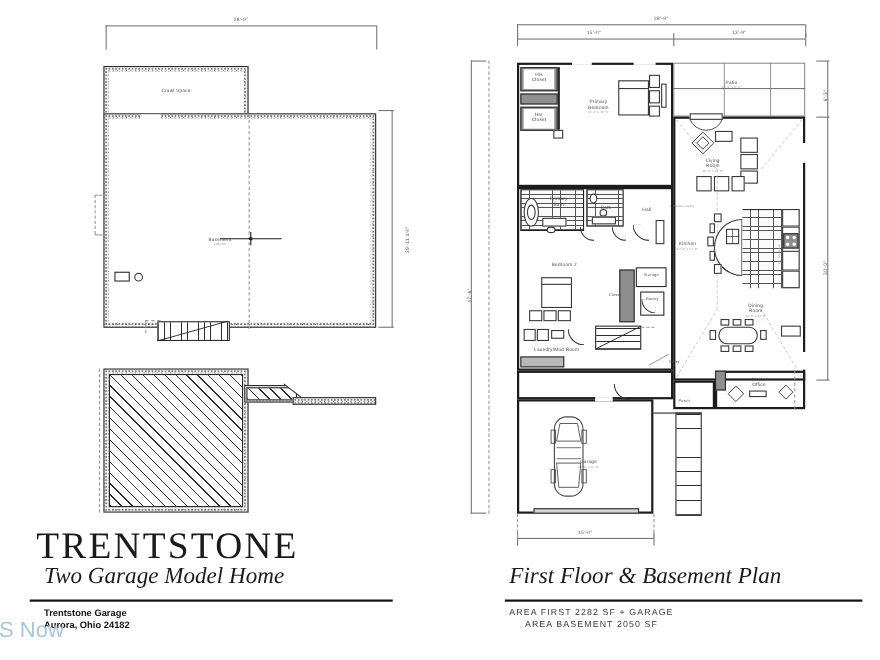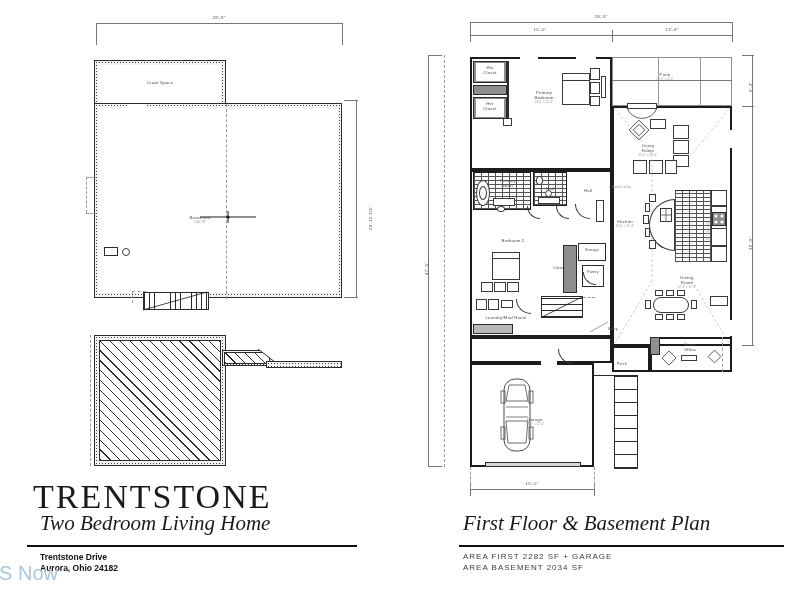--- a/index.html
+++ b/index.html
@@ -53,21 +53,21 @@
 
   
   .title-main{position:absolute;font-family:"Liberation Serif",serif;
      font-weight:400;letter-spacing:2px;}
   .title-sub{position:absolute;font-family:"Liberation Serif",serif;
      font-style:italic;}
   .rule{position:absolute;background:#111;height:1.6px;}
   .addr{position:absolute;font-family:"Liberation Sans",sans-serif;
      font-weight:bold;font-size:8.5px;line-height:10.5px;color:#111;}
   .area{position:absolute;font-family:"Liberation Sans",sans-serif;
-     font-size:8px;line-height:11px;color:#3a3a3a;letter-spacing:1px;}
+     font-size:8px;line-height:11px;color:#3a3a3a;letter-spacing:1px;text-align:center;}
 
   .watermark{position:absolute;color:#a9c6df;font-size:20px;
      font-family:"Liberation Sans",sans-serif;white-space:nowrap;}
 
   
   .fur{position:absolute;box-sizing:border-box;border:1px solid #3a3a3a;background:#fff;}
   .oval{border-radius:50%;}
   .stair{position:absolute;box-sizing:border-box;border:1px solid #2b2b2b;
     background-image:repeating-linear-gradient(90deg,#2b2b2b 0 0.7px,transparent 0.7px 5.2px);
     background-color:#fff;}
@@ -402,30 +402,30 @@
     <div class="white" style="left:541px;top:361px;width:16px;height:4px;"></div>
 
     <div class="stairv" style="left:614px;top:375px;width:24px;height:94px;background-image:repeating-linear-gradient(0deg,#2b2b2b 0 0.7px,transparent 0.7px 13px);"></div>
     <div class="ln" style="left:594px;top:375px;width:44px;height:1px;"></div>
 
   </div>
 
   <div>
 
     <div class="title-main" style="left:33px;top:478px;font-size:34px;">TRENTSTONE</div>
-    <div class="title-sub" style="left:40px;top:511px;font-size:21px;">Two Bedroom Living Home</div>
+    <div class="title-sub" style="left:40px;top:511px;font-size:21px;">Two Garage Model Home</div>
     <div class="rule" style="left:27px;top:545px;width:330px;"></div>
     <div class="addr" style="left:40px;top:552px;">
-      <div>Trentstone Drive</div>
+      <div>Trentstone Garage</div>
       <div>Aurora, Ohio 24182</div>
     </div>
 
     <div class="title-sub" style="left:463px;top:511px;font-size:21px;">First Floor &amp; Basement Plan</div>
     <div class="rule" style="left:459px;top:545px;width:325px;"></div>
     <div class="area" style="left:463px;top:551px;">
       <div>AREA FIRST 2282 SF + GARAGE</div>
-      <div>AREA BASEMENT 2034 SF</div>
+      <div>AREA BASEMENT 2050 SF</div>
     </div>
 
     <div class="watermark" style="left:-12px;top:562px;">LS Now</div>
   </div>
 
 </div>
 
 </body></html>

